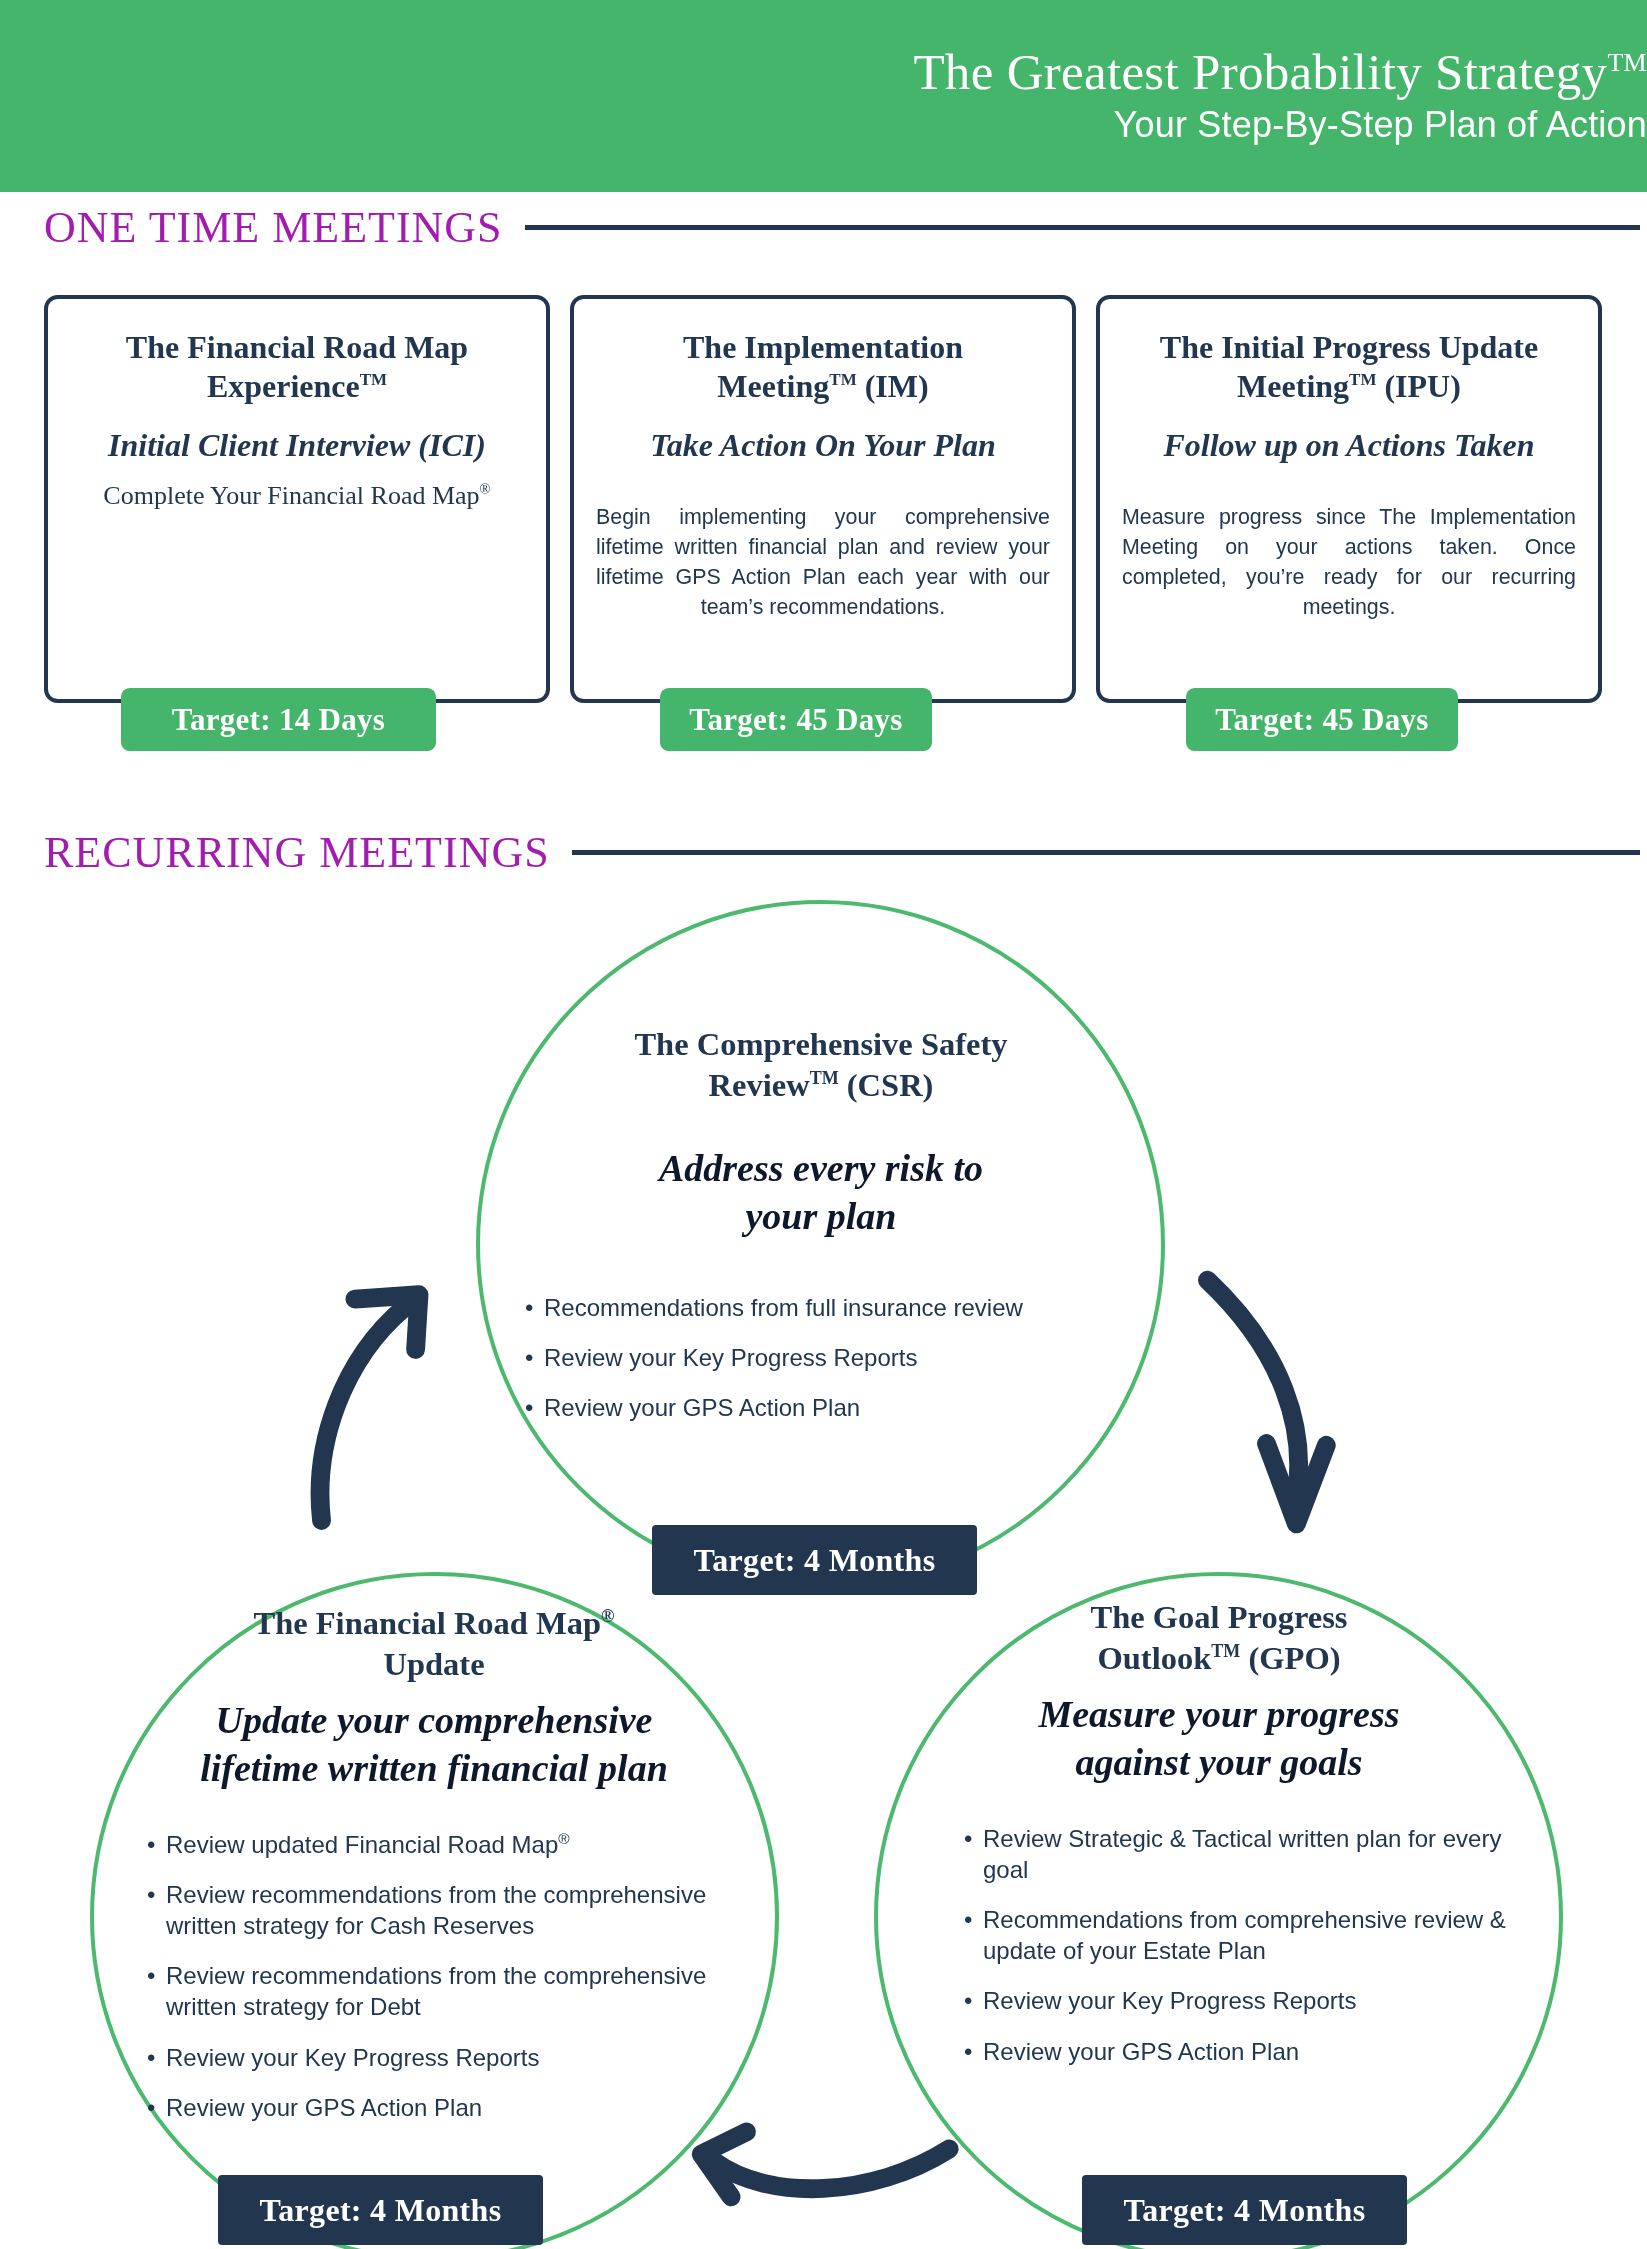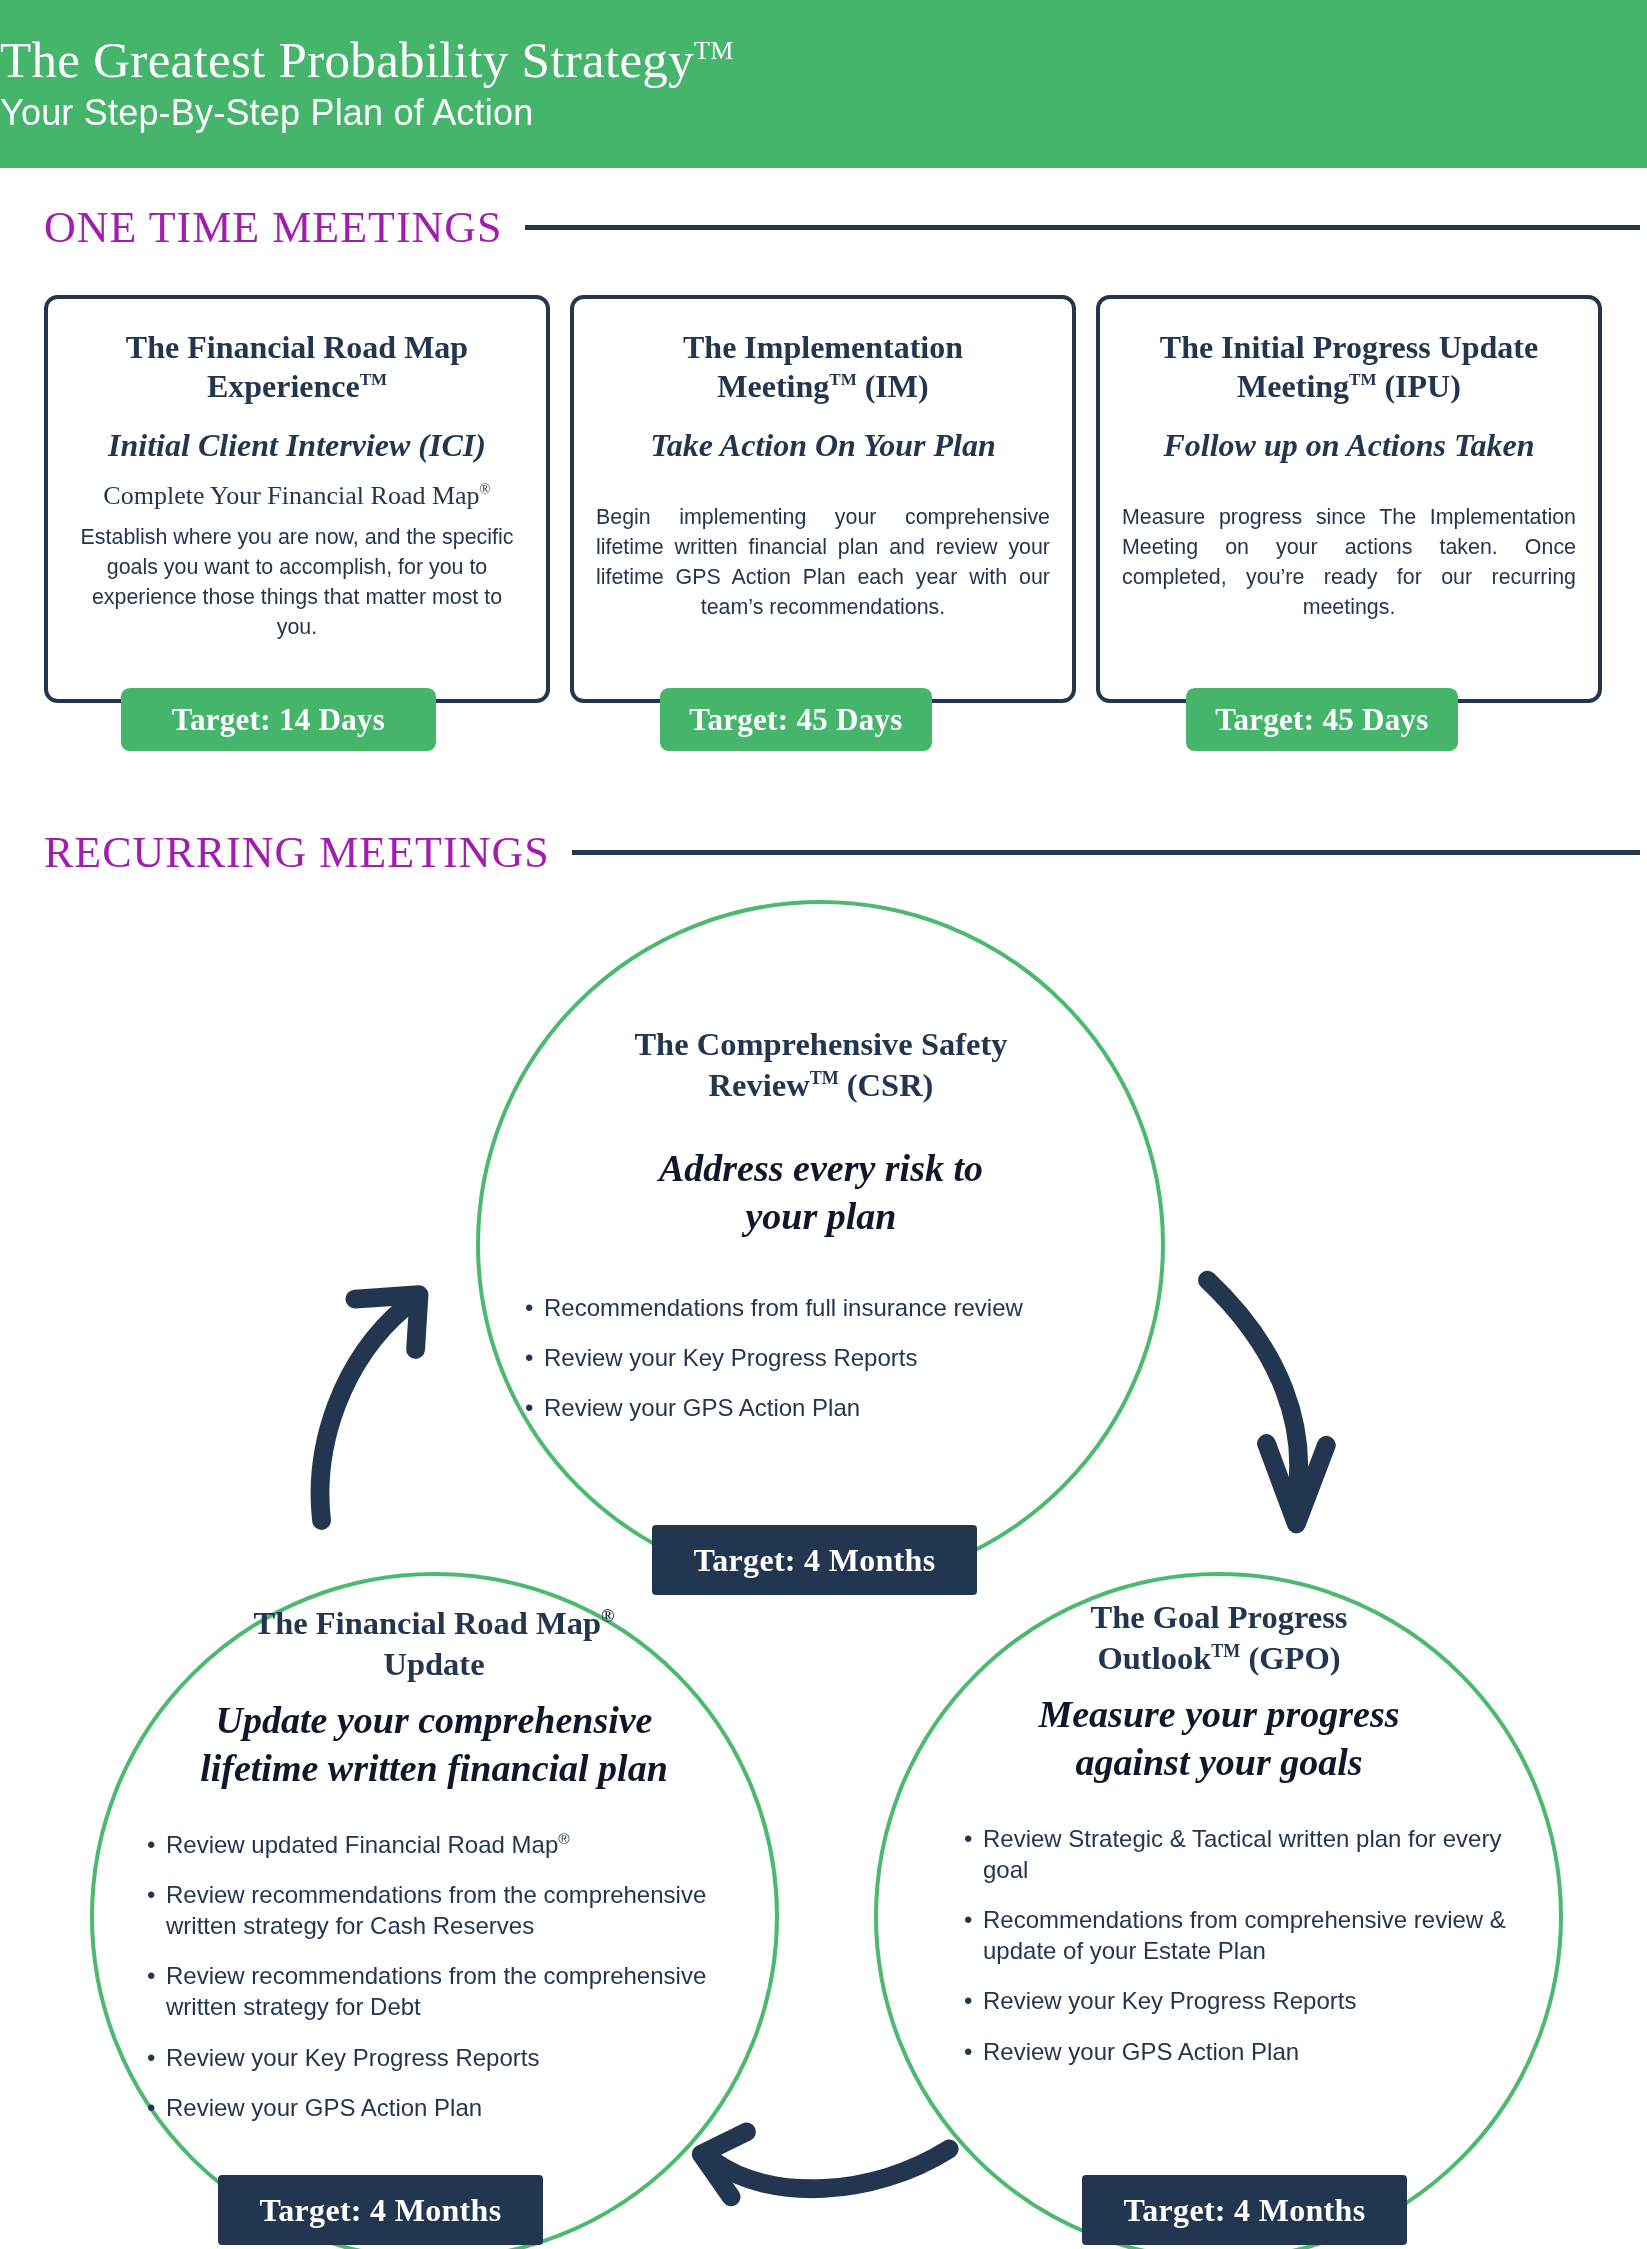--- a/index.html
+++ b/index.html
@@ -17,25 +17,25 @@
     width: 1647px;
     height: 2250px;
     background: #ffffff;
   }
 
   
   .banner {
     position: absolute;
     left: 0; top: 0;
     width: 1647px;
-    height: 168px;
+    height: 192px;
     background: #45b56c;
     display: flex;
     flex-direction: column;
-    align-items: flex-start;
+    align-items: flex-end;
     justify-content: center;
     gap: 5.1px;
   }
   .banner-title {
     color: #ffffff;
     font-family: "Liberation Serif", serif;
     font-size: 51px;
     font-weight: 400;
     letter-spacing: 0.3px;
     line-height: 1.05;
@@ -259,21 +259,20 @@
 
   <div class="section-head" id="head-one">
     <span class="label">ONE TIME MEETINGS</span>
     <span class="rule"></span>
   </div>
 
   <div class="card" id="card-0">
     <div class="card-title"><span>The Financial Road Map</span><br><span>Experience</span><span class="tm">TM</span></div>
     <div class="card-sub">Initial Client Interview (ICI)</div>
     <div class="card-sub2"><span>Complete Your Financial Road Map</span><span class="reg">®</span></div>
-    <div class="card-body">Establish where you are now, and the specific goals you want to accomplish, for you to experience those things that matter most to you.</div>
   </div>
   <div class="badge-green" id="badge-0">Target: 14 Days</div>
 
   <div class="card" id="card-1">
     <div class="card-title"><span>The Implementation</span><br><span>Meeting</span><span class="tm">TM</span><span> (IM)</span></div>
     <div class="card-sub">Take Action On Your Plan</div>
     <div class="card-body justify" style="margin-top:39px">Begin implementing your comprehensive lifetime written financial plan and review your lifetime GPS Action Plan each year with our team’s recommendations.</div>
   </div>
   <div class="badge-green" id="badge-1">Target: 45 Days</div>
 

